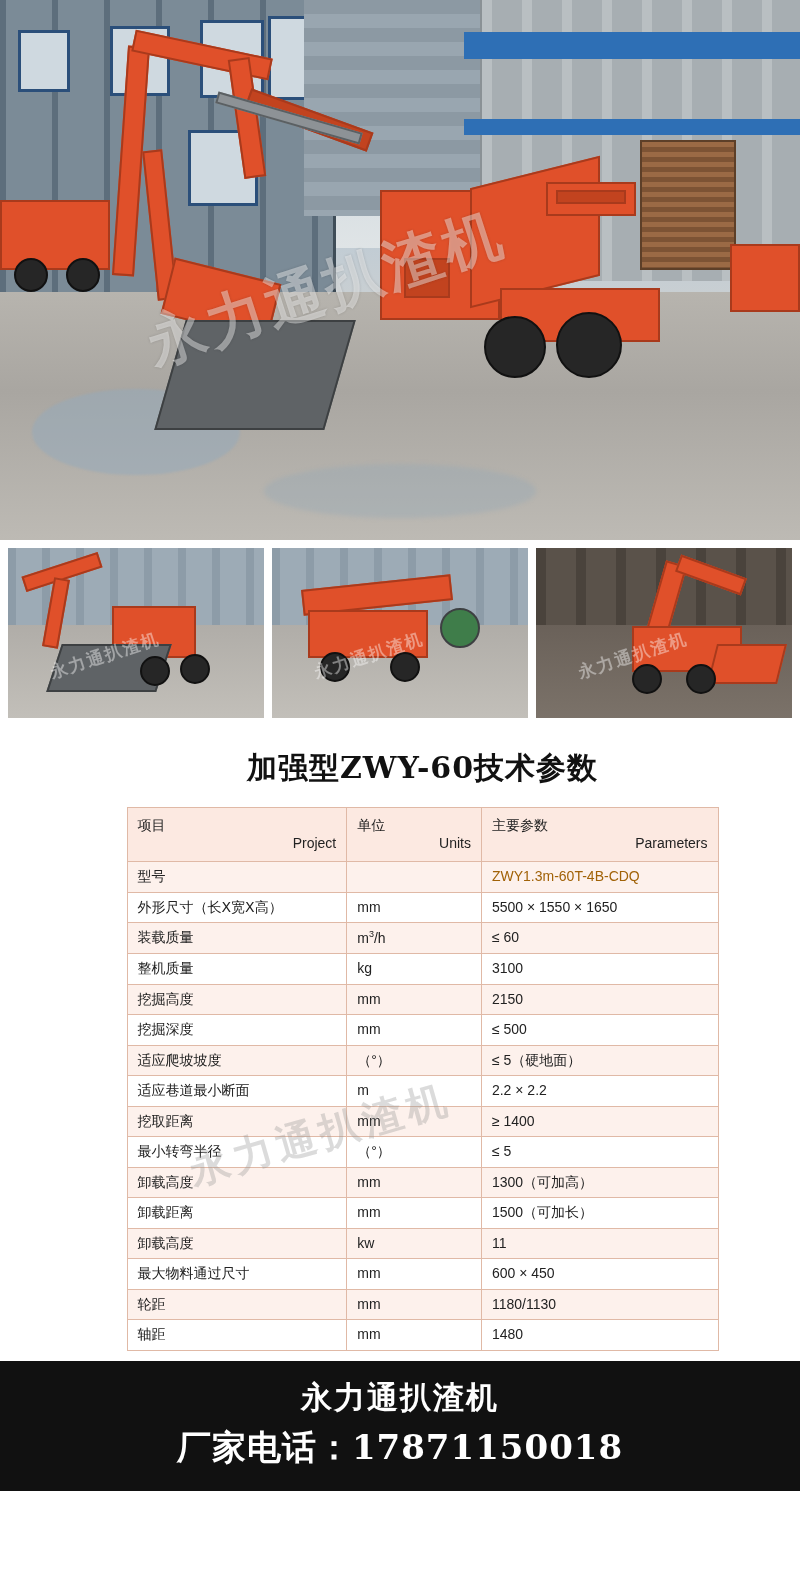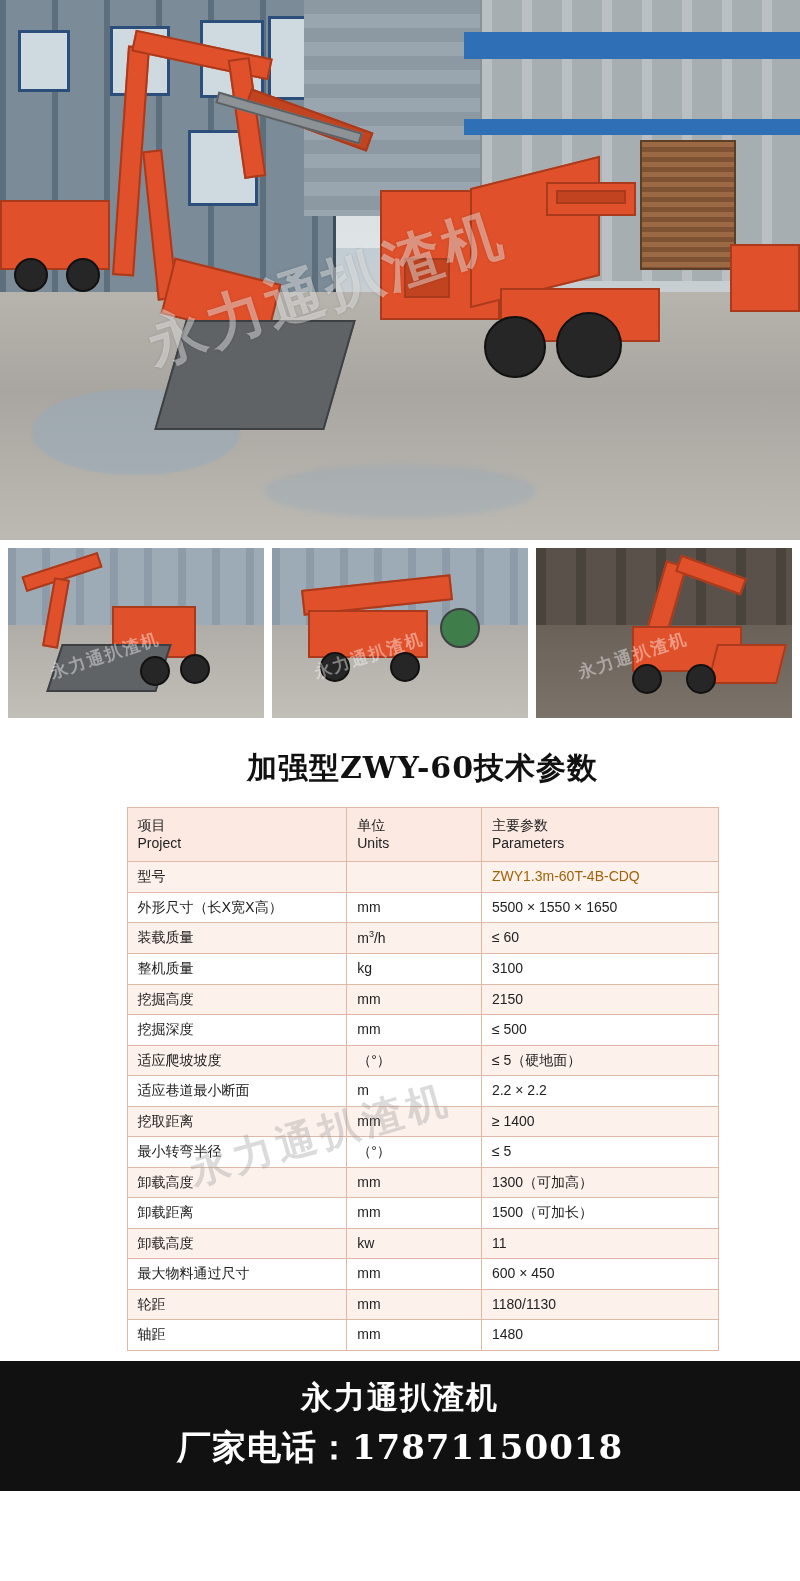--- a/index.html
+++ b/index.html
@@ -162,21 +162,21 @@
     color: #222;
     line-height: 1.25;
   }
   table.spec-table thead th {
     background: #fce9e1;
     font-weight: normal;
     font-size: 14px;
     padding: 9px 10px;
     border-color: #e0b9a6;
   }
-  table.spec-table thead th .en { display: block; }
+  table.spec-table thead th .en { display: block; text-align: right; }
   table.spec-table tbody tr:nth-child(odd)  td { background: #fdf1ec; }
   table.spec-table tbody tr:nth-child(even) td { background: #ffffff; }
   td.c-item  { width: 230px; }
   td.c-unit  { width: 140px; }
   td.c-param { width: 246px; }
   .model-val { color: #a16207; }
   .table-wrap .wm-tbl {
     position: absolute;
     left: 58px; top: 300px;
     font-size: 40px;

